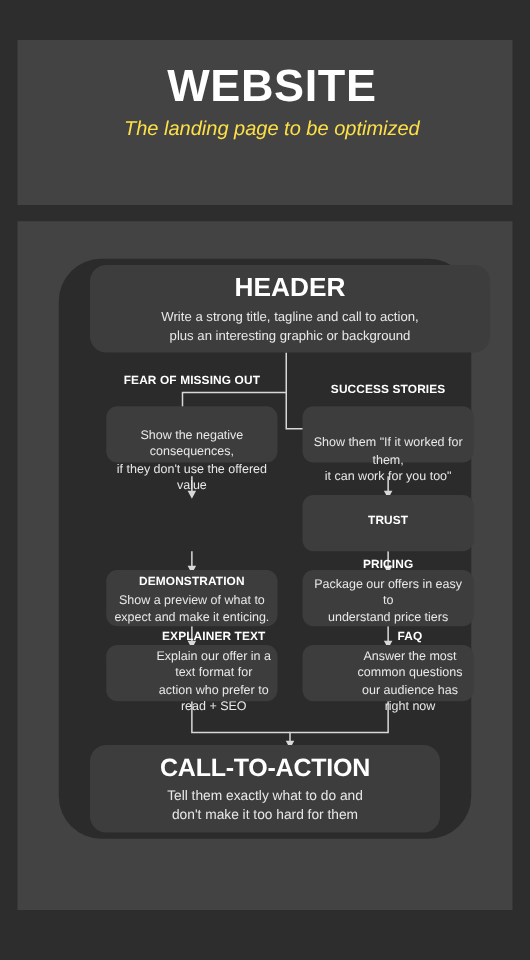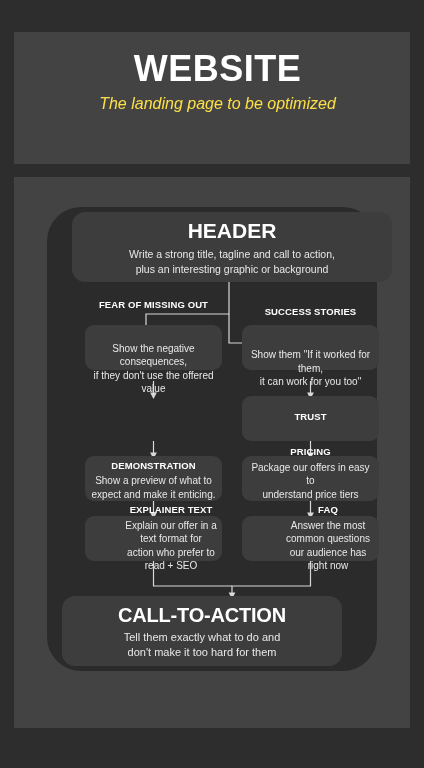--- a/index.html
+++ b/index.html
@@ -97,21 +97,21 @@
     width: 320px;
     height: 70px;
     border-radius: 13px;
     align-items: center;
   }
   .card-header .card-title { font-size: 21px; margin-bottom: 4px; }
   .card-header .card-desc { font-size: 10.5px; }
 
   
   .card-cta {
-    left: 15px;
+    left: 25px;
     top: 389px;
     width: 280px;
     height: 70px;
     border-radius: 13px;
   }
   .card-cta .card-title { font-size: 20px; margin-bottom: 3px; letter-spacing: -0.2px; }
   .card-cta .card-desc { font-size: 11px; }
 
   
   .step {

